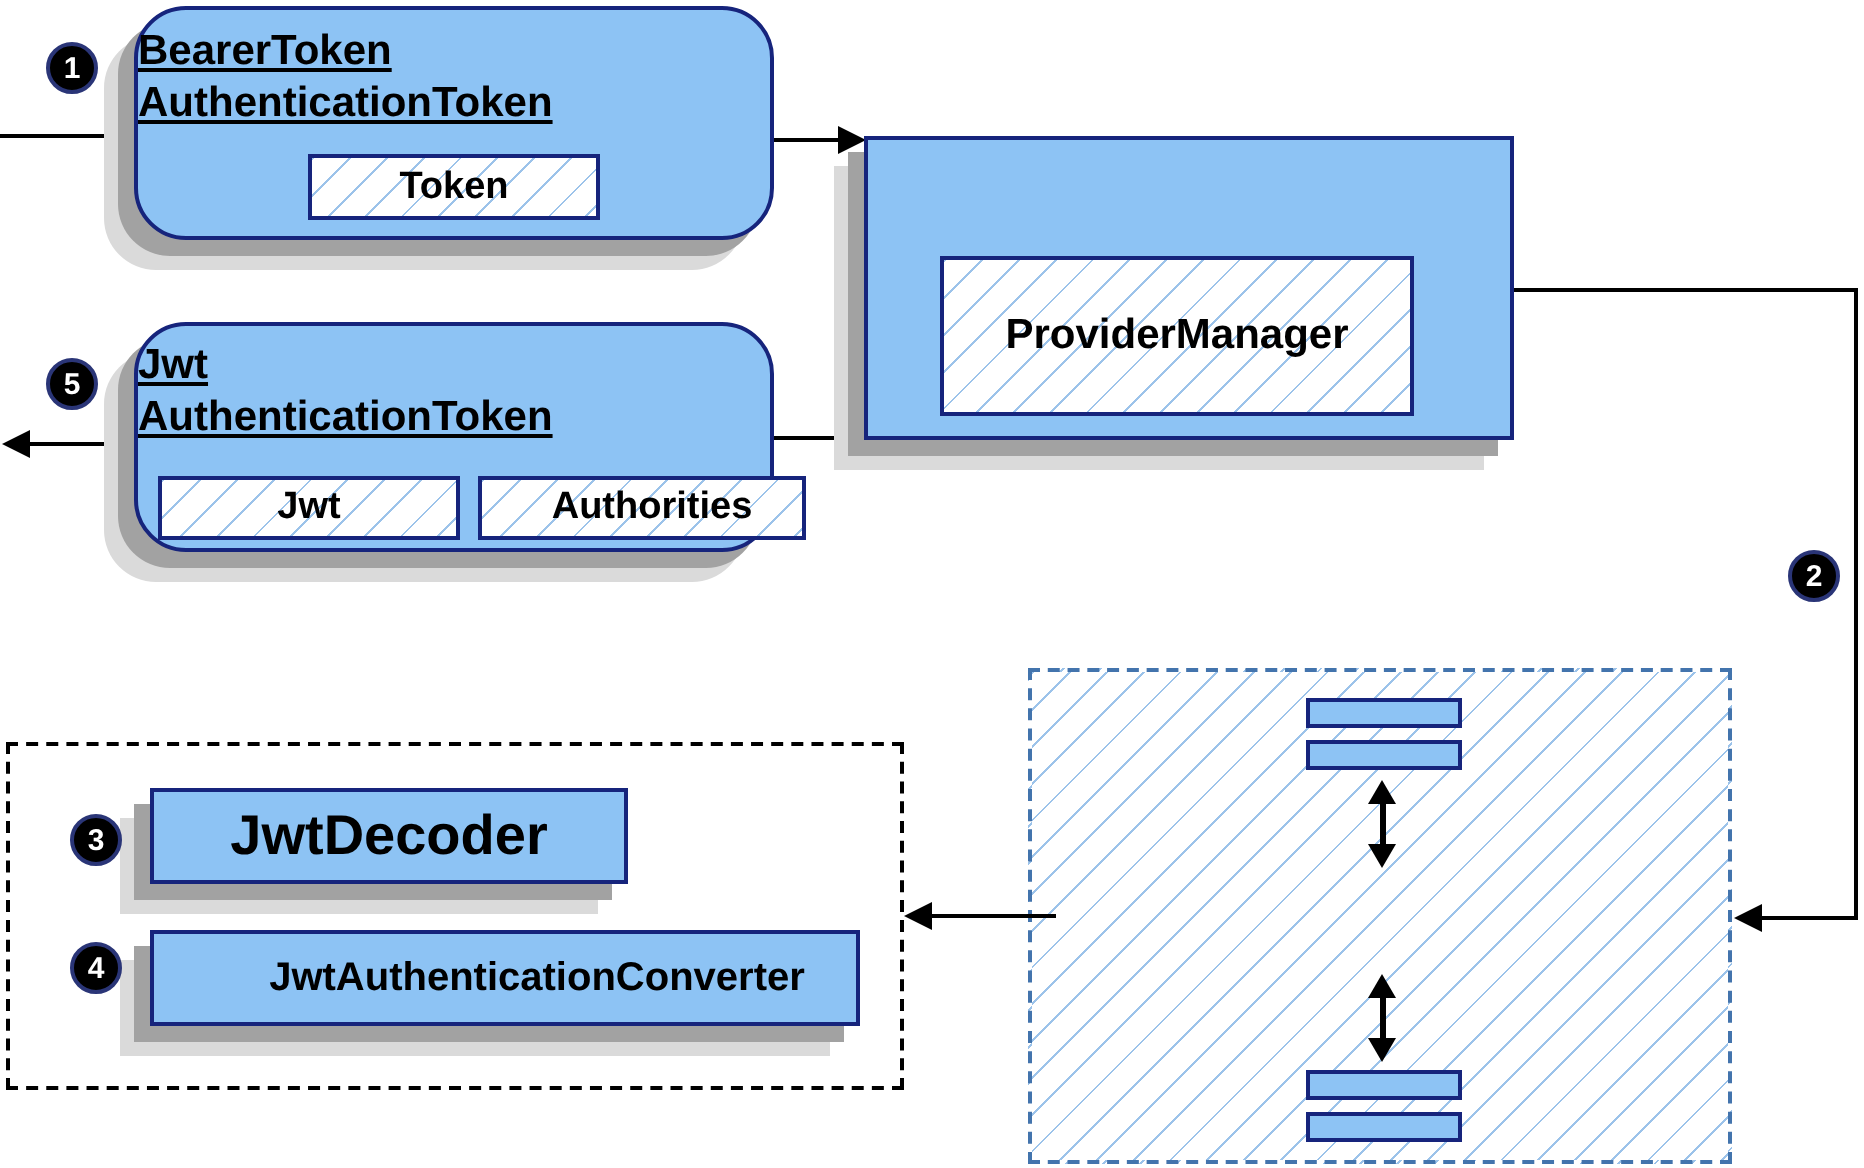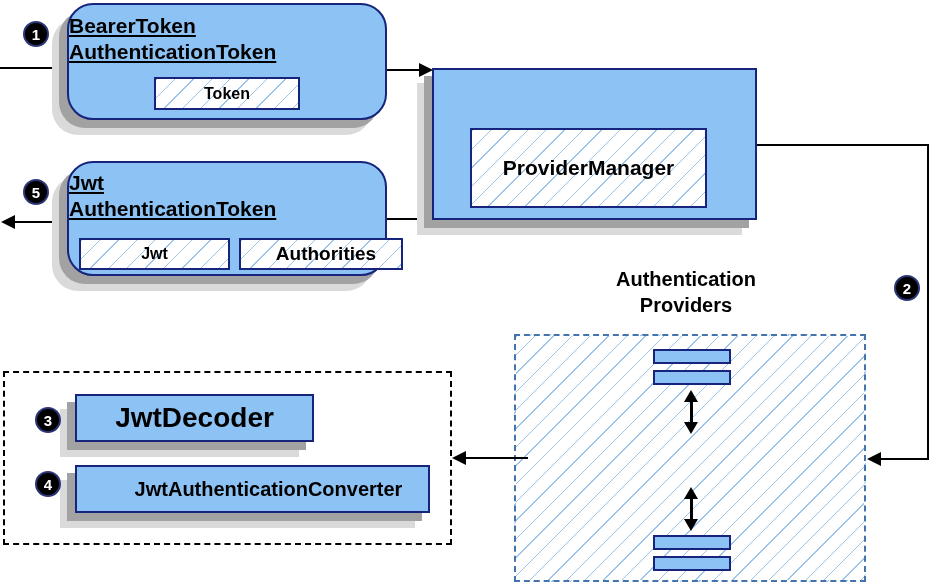--- a/index.html
+++ b/index.html
@@ -29,21 +29,21 @@
     z-index:2;
   }
   .rounded{border-radius:26px;}
   .node .title{width:100%;line-height:26px;font-size:21px;text-decoration:underline;}
   
   .chip{
     background-color:#fff;
     background-image:repeating-linear-gradient(135deg,var(--hatch-blue) 0px,var(--hatch-blue) 1px,transparent 1px,transparent 13px);
     border:2px solid var(--border-navy);
     display:flex;align-items:center;justify-content:center;
-    font-size:16px;z-index:3;
+    font-size:19px;z-index:3;
   }
   
   .dash-blue{
     border:2px dashed var(--dash-blue);
     background-color:#fff;
     background-image:repeating-linear-gradient(135deg,var(--hatch-blue) 0px,var(--hatch-blue) 1px,transparent 1px,transparent 13px);
     z-index:1;
   }
   .dash-black{border:2px dashed var(--line-black);background:transparent;z-index:1;}
   
@@ -127,24 +127,20 @@
   </div>
 
   <div class="abs hline" style="left:13px;top:221px;width:55px;"></div>
   <div class="abs tri-left" style="left:1px;top:215px;"></div>
 
   <div class="abs hline" style="left:757px;top:144px;width:172px;"></div>
   <div class="abs vline" style="left:927px;top:144px;height:316px;"></div>
   <div class="abs hline" style="left:880px;top:458px;width:49px;"></div>
   <div class="abs tri-left" style="left:867px;top:452px;"></div>
 
-  <div class="abs group-title" style="left:561px;top:266px;width:250px;">
-    <div>Authentication</div>
-    <div>Providers</div>
-  </div>
 
   <div class="abs dash-blue" style="left:514px;top:334px;width:352px;height:248px;">
     <div class="abs bar" style="left:137px;top:13px;width:78px;height:15px;"></div>
     <div class="abs bar" style="left:137px;top:34px;width:78px;height:15px;"></div>
 
     <div class="abs dbl" style="left:166px;top:54px;height:44px;">
       <div class="tip-up"></div>
         <div class="stem"></div>
         <div class="tip-down"></div>
     </div>

